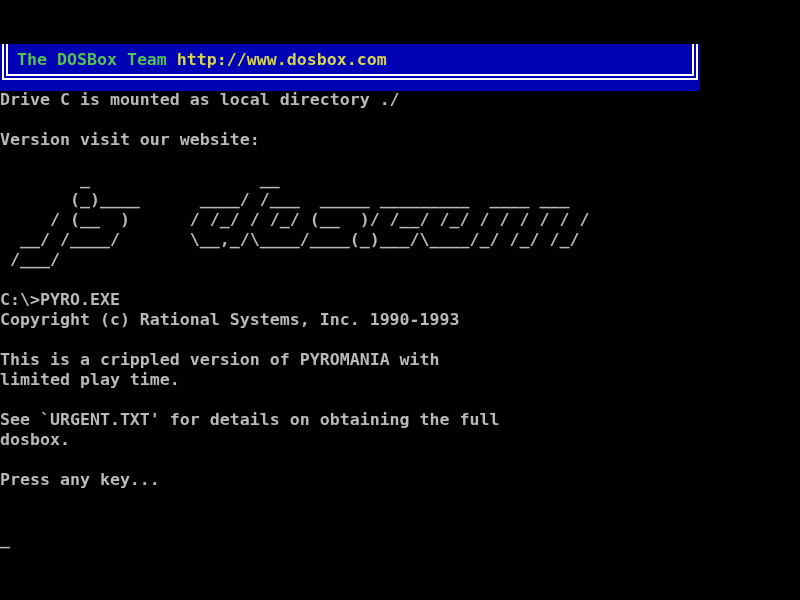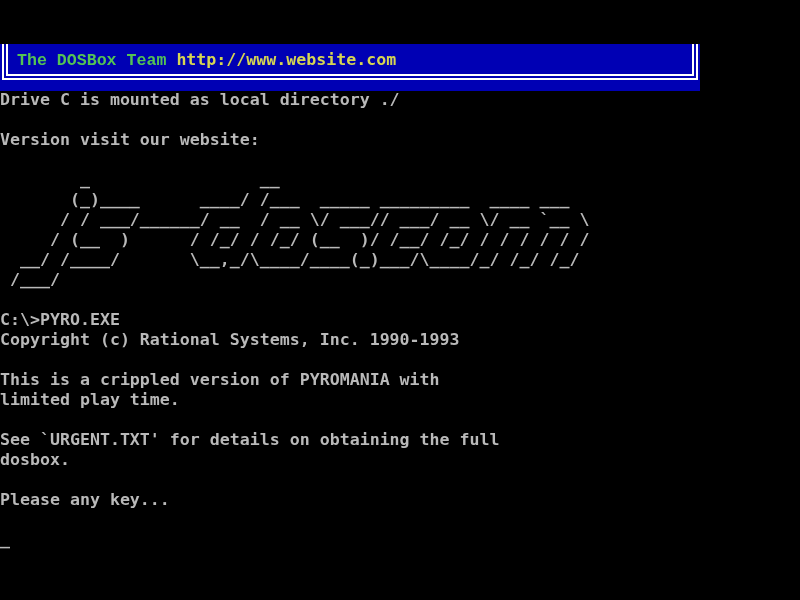--- a/index.html
+++ b/index.html
@@ -27,21 +27,21 @@
     position:absolute;left:2px;top:0;
     width:696px;height:36px;
     border:6px double var(--white);
     border-top:none;
   }
   .titlebar-text{
     position:absolute;left:17px;top:6px;
     white-space:pre;
     font-size:16.6px;line-height:20px;
   }
-  .titlebar-text .team{color:var(--green);font-family:Liberation Mono, monospace;}
+  .titlebar-text .team{color:var(--green);}
   .titlebar-text .url{color:var(--yellow);}
   
   .console{
     position:absolute;left:0;top:90px;
     width:800px;
     color:var(--gray);
     font-size:16.6px;line-height:20px;
   }
   .console .line{
     height:20px;
@@ -56,42 +56,41 @@
     white-space:pre;
   }
 </style>
 </head>
 <body>
 
 <div class="screen">
 
   <div class="titlebar">
     <div class="titlebar-frame"></div>
-    <div class="titlebar-text"><span class="team">The DOSBox Team</span><span> </span><span class="url">http://www.website.com</span></div>
+    <div class="titlebar-text"><span class="team">The DOSBox Team</span><span> </span><span class="url">http://www.dosbox.com</span></div>
   </div>
 
   <div class="console">
       <div class="line">Drive C is mounted as local directory ./</div>
       <div class="line"></div>
       <div class="line">Version visit our website:</div>
       <div class="line"></div>
       <div class="line">        _                 __</div>
       <div class="line">       (_)____      ____/ /___  _____ _________  ____ ___</div>
-      <div class="line">      / / ___/______/ __  / __ \/ ___// ___/ __ \/ __ `__ \</div>
       <div class="line">     / (__  )      / /_/ / /_/ (__  )/ /__/ /_/ / / / / / /</div>
       <div class="line">  __/ /____/       \__,_/\____/____(_)___/\____/_/ /_/ /_/</div>
       <div class="line"> /___/</div>
       <div class="line"></div>
       <div class="line">C:\&gt;PYRO.EXE</div>
       <div class="line">Copyright (c) Rational Systems, Inc. 1990-1993</div>
       <div class="line"></div>
       <div class="line">This is a crippled version of PYROMANIA with</div>
       <div class="line">limited play time.</div>
       <div class="line"></div>
       <div class="line">See `URGENT.TXT' for details on obtaining the full</div>
       <div class="line">dosbox.</div>
       <div class="line"></div>
-      <div class="line">Please any key...</div>
+      <div class="line">Press any key...</div>
     </div>
 
   <div class="cursor">_</div>
 
 </div>
 
 </body></html>

